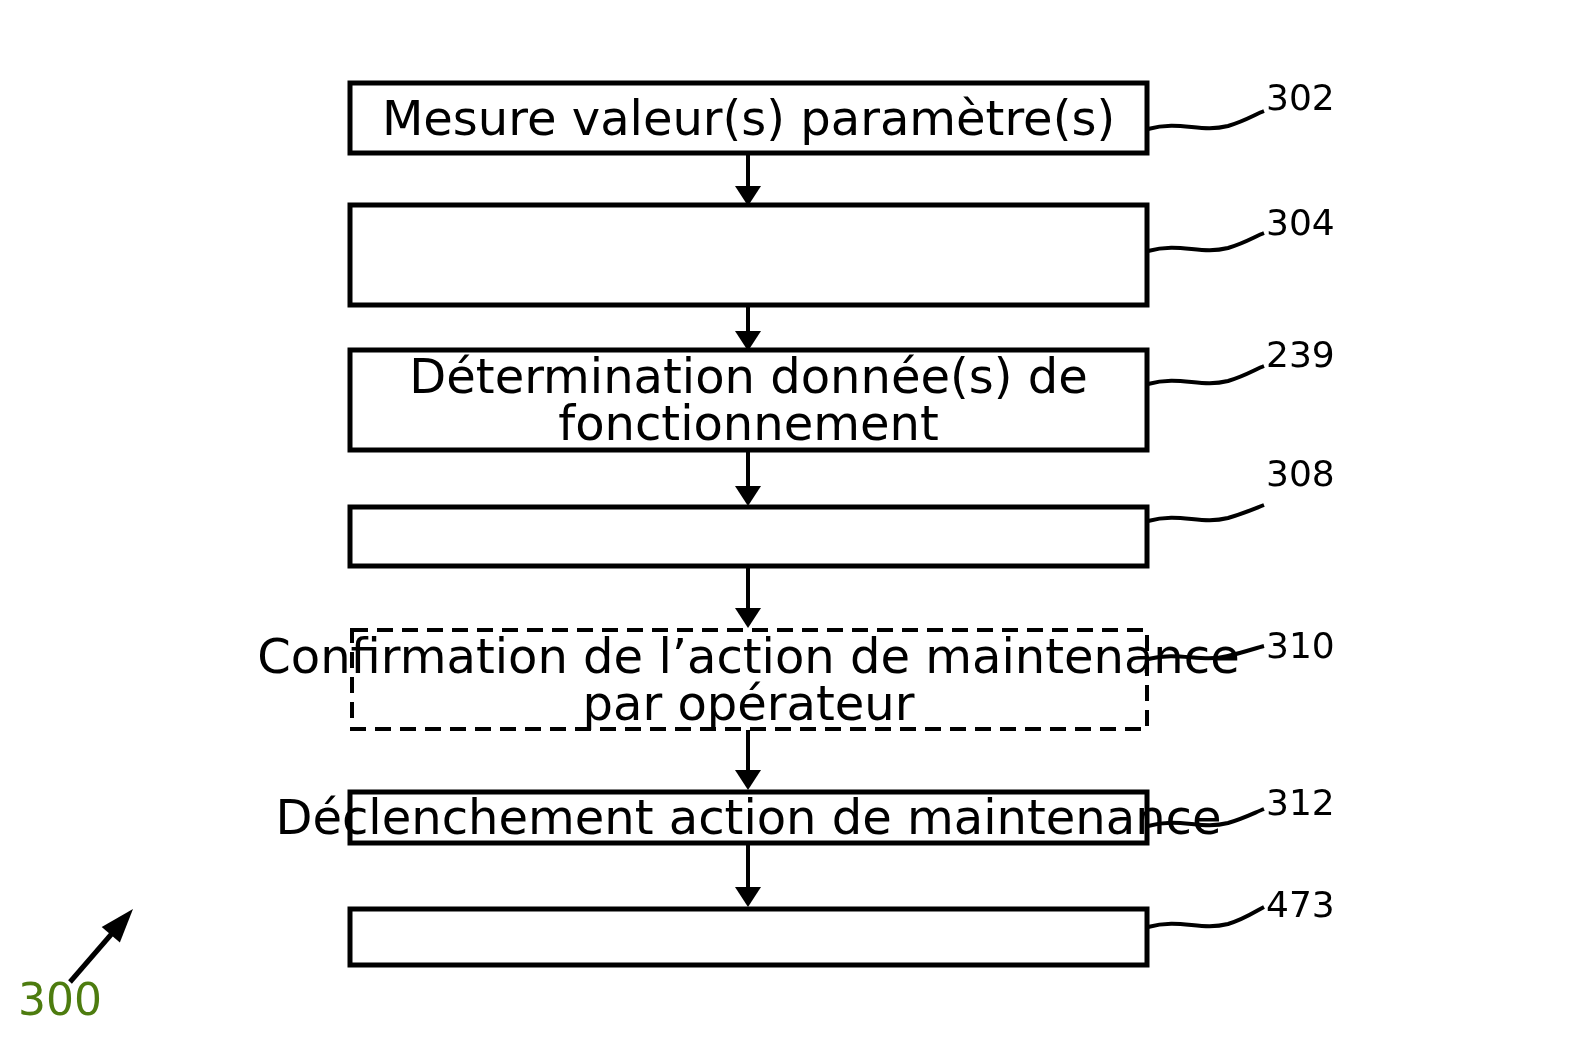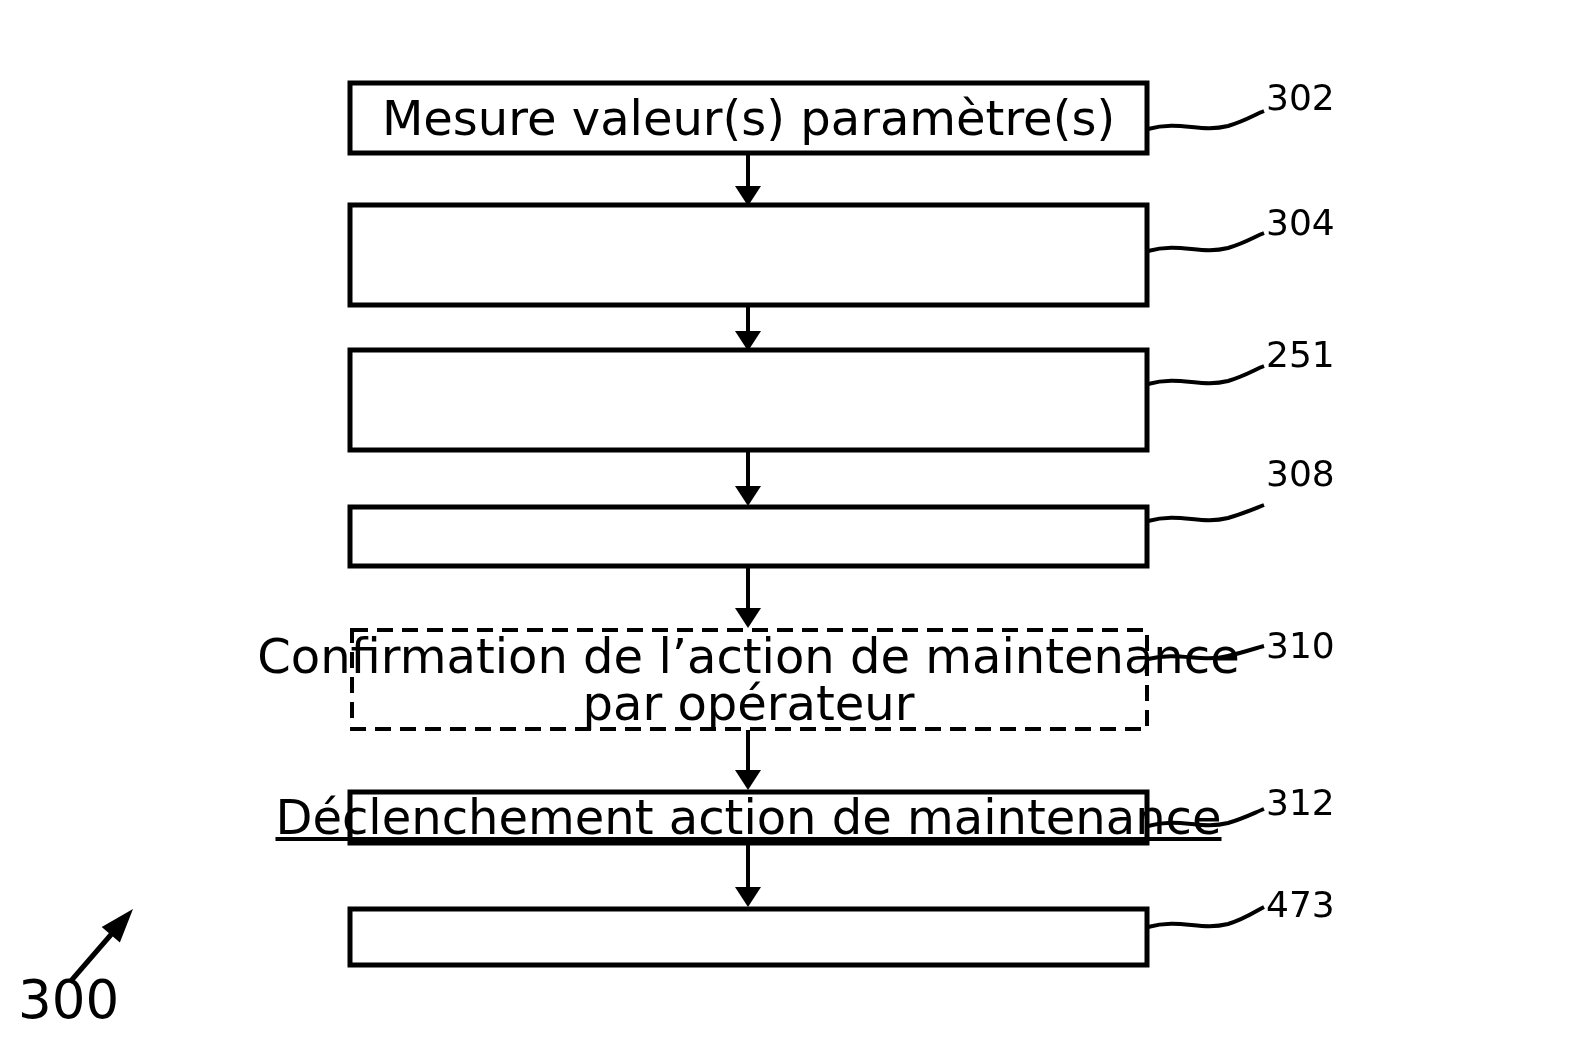--- a/index.html
+++ b/index.html
@@ -35,23 +35,23 @@
   }
   .ref-label {
     position: absolute;
     font-size: 36px;
     line-height: 44px;
     color: #000000;
     white-space: nowrap;
   }
   .fig-label {
     position: absolute;
-    font-size: 53px;
+    font-size: 44px;
     line-height: 46px;
-    color: #000000;
+    color: #4d7c0f;
     white-space: nowrap;
   }
 </style>
 </head>
 <body>
 
 <div class="stage">
 
   <svg class="strokes" width="1596" height="1056" viewBox="0 0 1596 1056">
 
@@ -96,27 +96,29 @@
     <path d="M1148,826 C1180,817 1200,830 1228,823 C1245,818 1256,812 1264,809" fill="none" stroke="#000" stroke-width="4"></path>
     <path d="M1148,927 C1180,918 1200,931 1228,924 C1245,919 1256,911 1264,907" fill="none" stroke="#000" stroke-width="4"></path>
 
     <g>
       <line x1="70" y1="982" x2="115" y2="930" stroke="#000" stroke-width="5"></line>
       <polygon points="0,0 -34,-12 -34,12" fill="#000" transform="translate(133,909) rotate(-49.2)"></polygon>
     </g>
   </svg>
 
   <div class="box-label" style="left:355px; top:83px;  width:787px; height:70px;">Mesure valeur(s) paramètre(s)</div>
+  <div class="box-label" style="left:355px; top:350px; width:787px; height:100px;">Détermination donnée(s) de
+fonctionnement</div>
   <div class="box-label" style="left:355px; top:630px; width:787px; height:99px;">Confirmation de l’action de maintenance
 par opérateur</div>
-  <div class="box-label" style="left:355px; top:792px; width:787px; height:51px;text-decoration:underline;">Déclenchement action de maintenance</div>
+  <div class="box-label" style="left:355px; top:792px; width:787px; height:51px;">Déclenchement action de maintenance</div>
 
   <div class="ref-label" style="left:1266px; top:76px;">302</div>
   <div class="ref-label" style="left:1266px; top:201px;">304</div>
-  <div class="ref-label" style="left:1266px; top:333px;">251</div>
+  <div class="ref-label" style="left:1266px; top:333px;">239</div>
   <div class="ref-label" style="left:1266px; top:452px;">308</div>
   <div class="ref-label" style="left:1266px; top:624px;">310</div>
   <div class="ref-label" style="left:1266px; top:781px;">312</div>
   <div class="ref-label" style="left:1266px; top:883px;">473</div>
 
   <div class="fig-label" style="left:18px; top:977px;">300</div>
 
 </div>
 
 </body></html>

